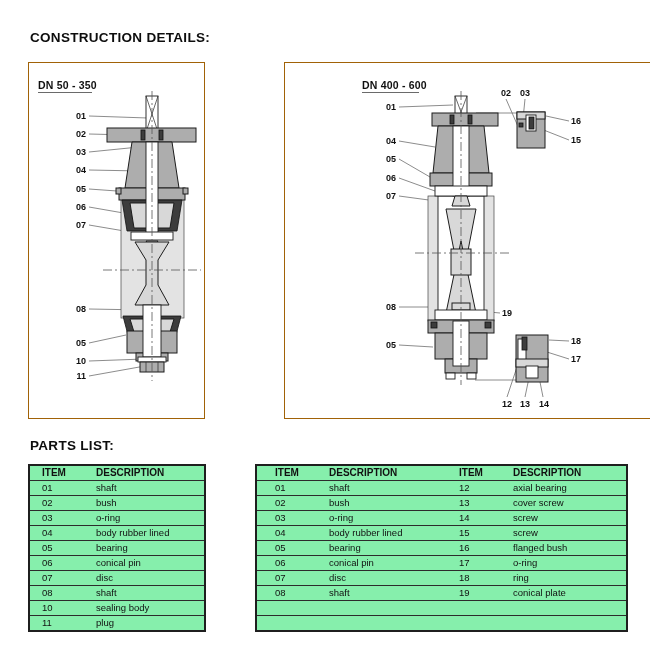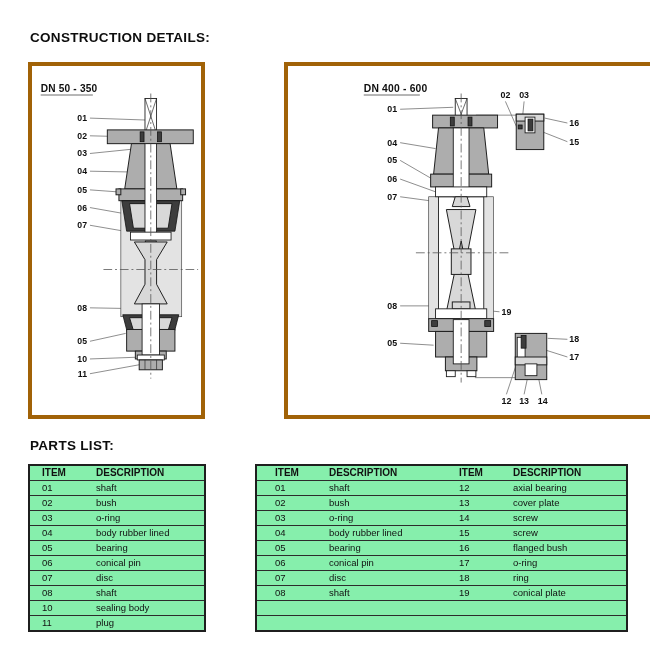--- a/index.html
+++ b/index.html
@@ -1,21 +1,21 @@
 <!DOCTYPE html>
 <html><head>
 <meta charset="utf-8">
 <style>
   html,body{margin:0;padding:0;background:#ffffff;width:650px;height:650px;overflow:hidden;
             font-family:"Liberation Sans",sans-serif;color:#111;}
   .page{position:relative;width:650px;height:506px;background:#fff;}
   .h-title{position:absolute;font-size:13.5px;font-weight:bold;letter-spacing:.3px;color:#0d0d0d;}
   #construction-title{left:30px;top:30px;}
   #parts-title{left:30px;top:438px;}
-  .panel{position:absolute;border:4px solid #a16207;background:#fff;box-sizing:border-box;}
+  .panel{position:absolute;border:1px solid #a16207;background:#fff;box-sizing:border-box;}
   #panel-left{left:28px;top:62px;width:177px;height:357px;}
   #panel-right{left:255px;top:62px;width:372px;height:357px;margin-left:29px;}
   .panel svg{display:block;width:100%;height:100%;}
 
   svg text{font-family:"Liberation Sans",sans-serif;fill:#0f0f0f;}
   .pn{font-size:9px;font-weight:bold;}
   .dn{font-size:10.5px;font-weight:bold;letter-spacing:.2px;}
   .ldr{stroke:#6f6f6f;stroke-width:.8;fill:none;}
   .body-g{fill:#adadad;stroke:#1c1c1c;stroke-width:1;}
   .lite{fill:#e3e3e3;stroke:#444;stroke-width:.7;}
@@ -274,21 +274,21 @@
     <tr>
           <td>01</td>
           <td>shaft</td>
           <td>12</td>
           <td>axial bearing</td>
         </tr>
     <tr>
           <td>02</td>
           <td>bush</td>
           <td>13</td>
-          <td>cover plate</td>
+          <td>cover screw</td>
         </tr>
     <tr>
           <td>03</td>
           <td>o-ring</td>
           <td>14</td>
           <td>screw</td>
         </tr>
     <tr>
           <td>04</td>
           <td>body rubber lined</td>

